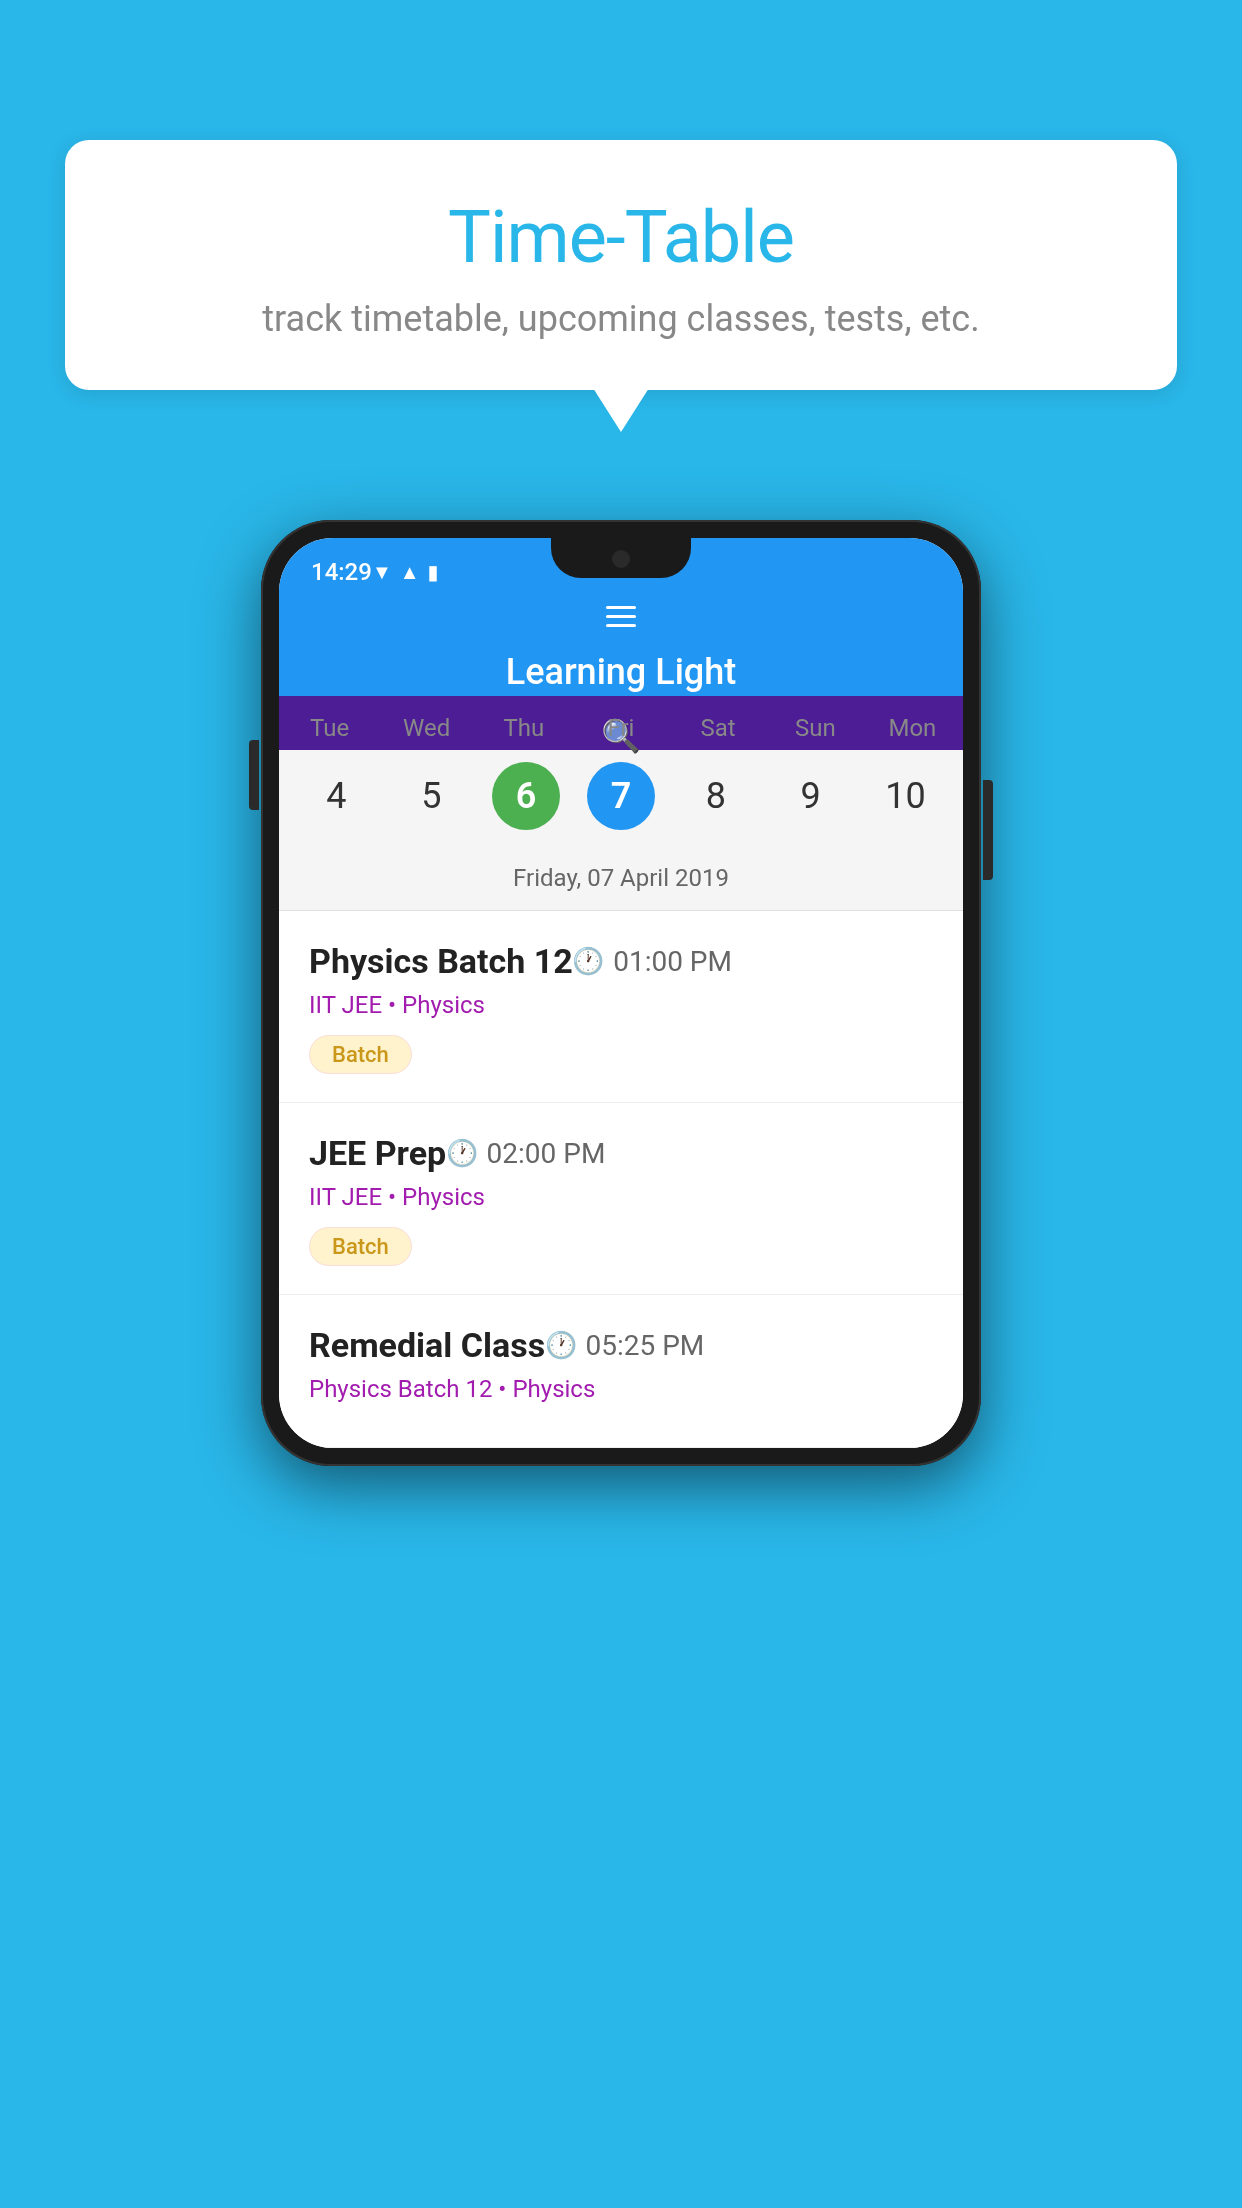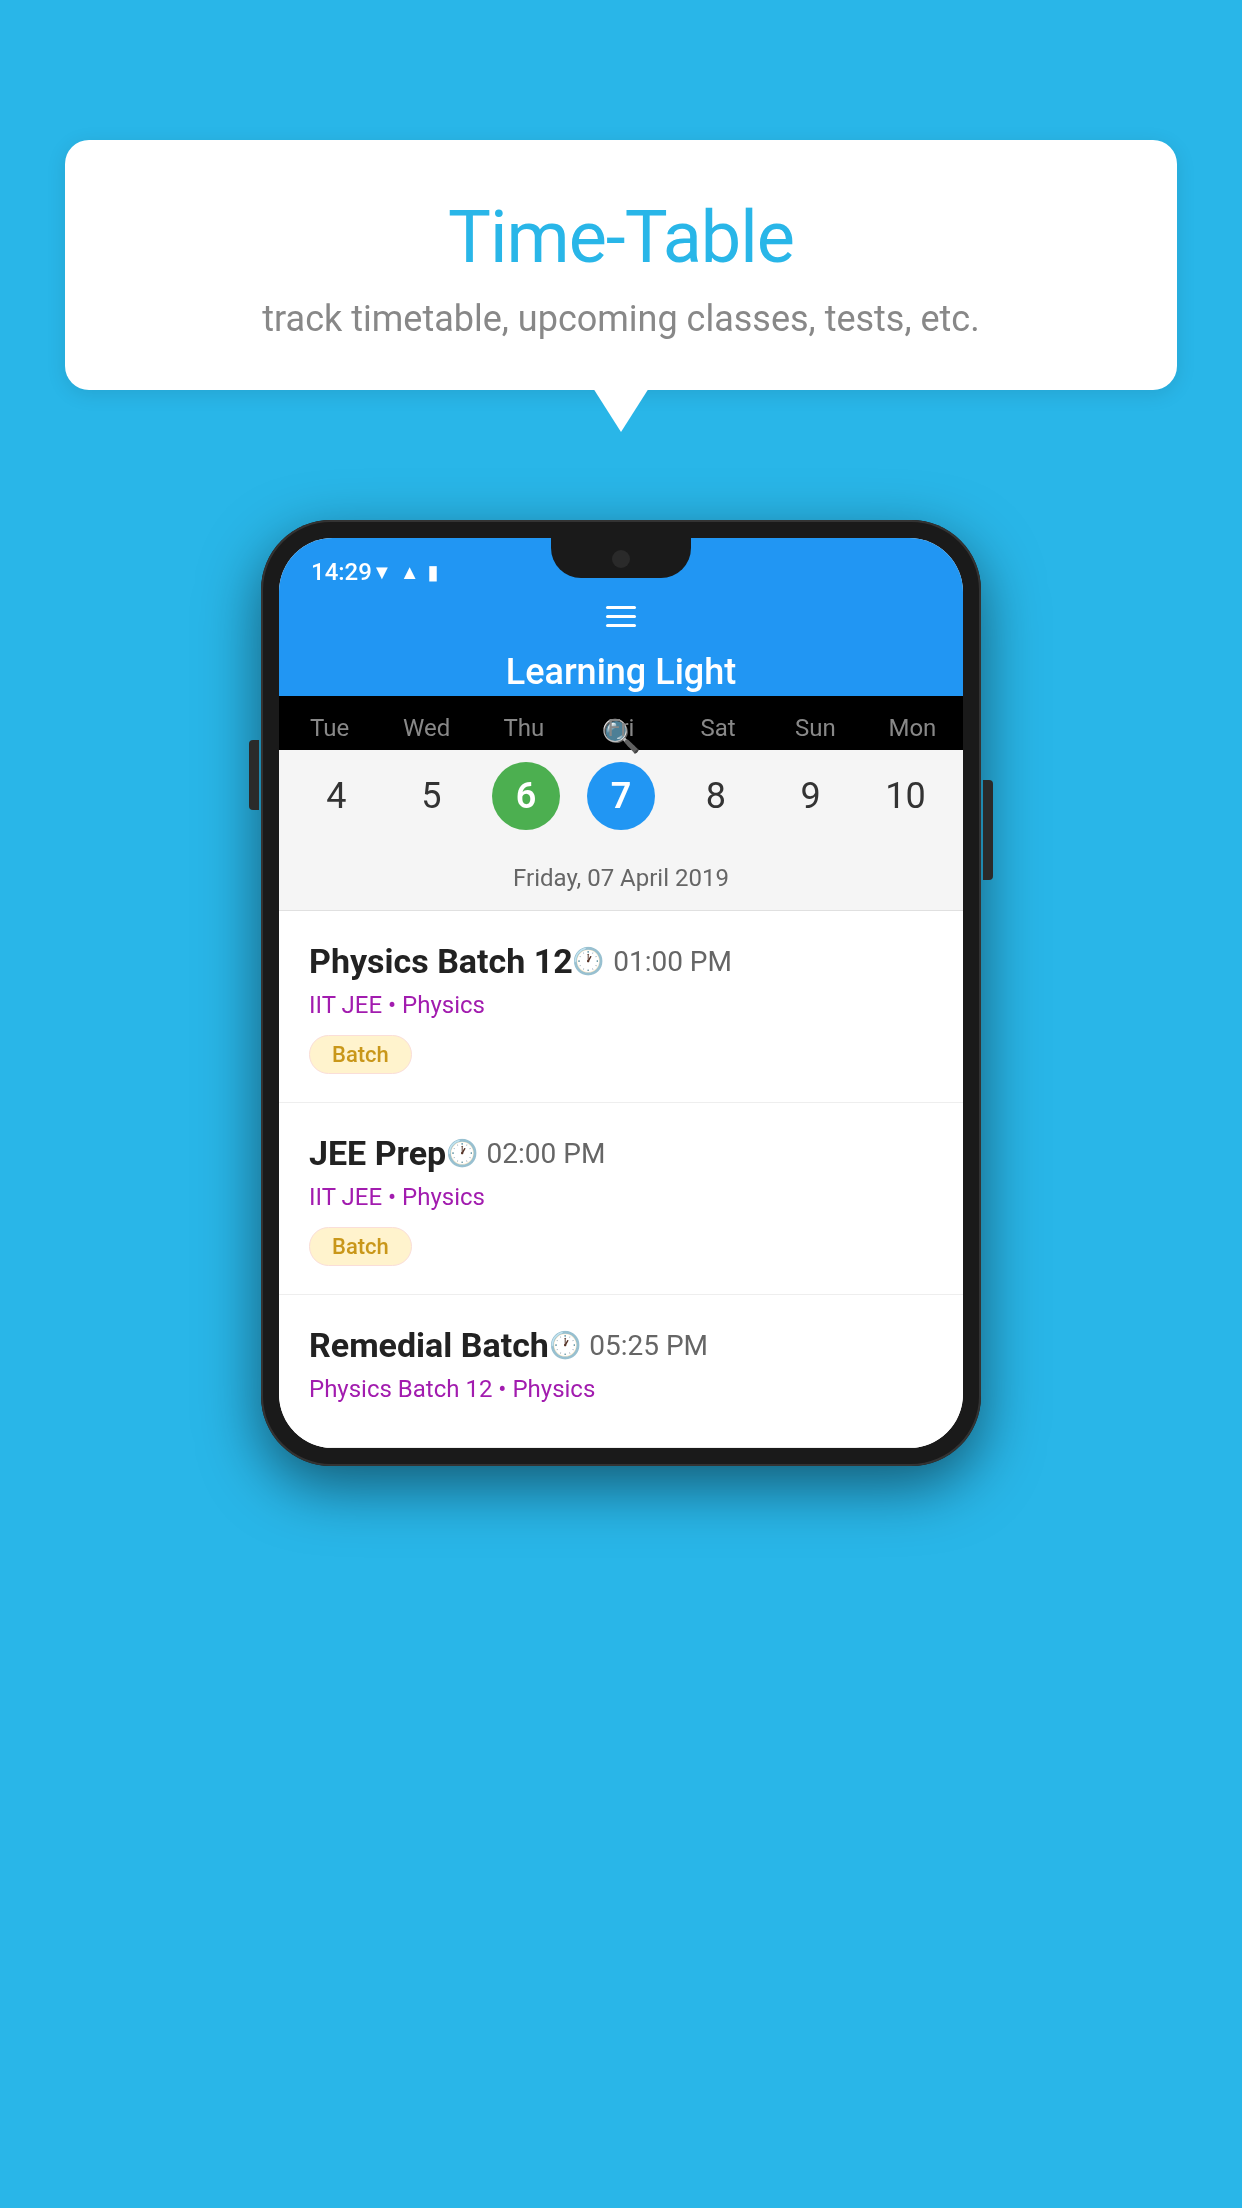--- a/index.html
+++ b/index.html
@@ -179,21 +179,21 @@
     }
 
     
     .calendar-section {
       background: #f5f5f5;
     }
 
     .days-header {
       display: grid;
       grid-template-columns: repeat(7, 1fr);
-      background: #000000;
+      background: #4c1d95;
       padding: 18px 2px 8px;
     }
 
     .day-label {
       text-align: center;
       font-size: 24px;
       color: #888;
       font-weight: 400;
     }
 
@@ -388,21 +388,21 @@
               <span class="clock-icon">🕐</span>
               <span>02:00 PM</span>
             </div>
           </div>
           <div class="item-subtitle">IIT JEE • Physics</div>
           <span class="batch-badge">Batch</span>
         </div>
 
         <div class="schedule-item">
           <div class="schedule-item-header">
-            <div class="item-title">Remedial Batch</div>
+            <div class="item-title">Remedial Class</div>
             <div class="item-time">
               <span class="clock-icon">🕐</span>
               <span>05:25 PM</span>
             </div>
           </div>
           <div class="item-subtitle">Physics Batch 12 • Physics</div>
         </div>
 
       </div>
     </div>

